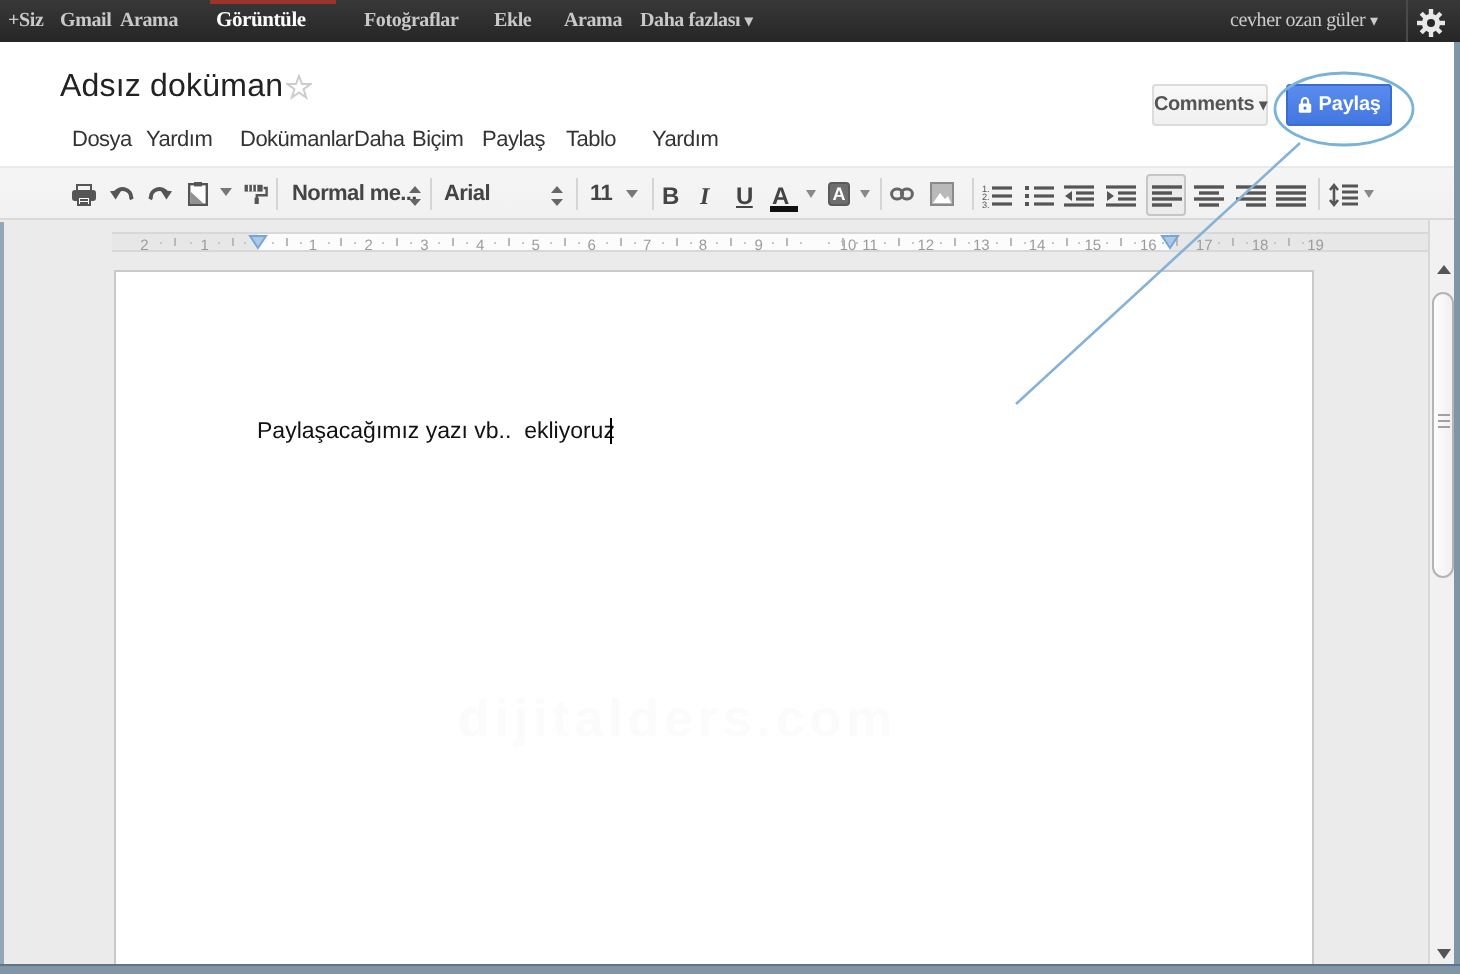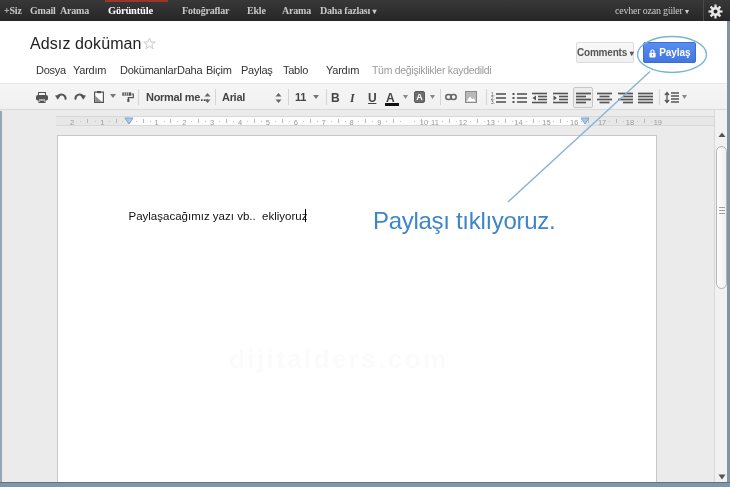--- a/index.html
+++ b/index.html
@@ -99,21 +99,20 @@
     <path d="M6.5 1 L8 5 L12.3 5 L8.8 7.6 L10.1 11.8 L6.5 9.2 L2.9 11.8 L4.2 7.6 L0.7 5 L5 5 Z" fill="none" stroke="#ccc" stroke-width="1"></path>
   </svg>
   <span class="menu" style="left:36px">Dosya</span>
   <span class="menu" style="left:73px">Yardım</span>
   <span class="menu" style="left:120px">Dokümanlar</span>
   <span class="menu" style="left:177px">Daha</span>
   <span class="menu" style="left:206px">Biçim</span>
   <span class="menu" style="left:241px">Paylaş</span>
   <span class="menu" style="left:283px">Tablo</span>
   <span class="menu" style="left:326px">Yardım</span>
-  <span id="saved">Tüm değişiklikler kaydedildi</span>
   <div id="btn-comments">Comments <span style="font-size:8px">▾</span></div>
   <div id="btn-paylas"><svg style="vertical-align:-1.5px; margin-right:1px" width="7" height="9" viewBox="0 0 9 11">
     <rect x="0.5" y="4.5" width="8" height="6" rx="1" fill="#fff"></rect>
     <path d="M2.5 5 V3 a2 2 0 0 1 4 0 V5" fill="none" stroke="#fff" stroke-width="1.4"></path>
     <circle cx="4.5" cy="7.5" r="1" fill="#4377e0"></circle>
       </svg> Paylaş</div>
 </div>
 
 <div id="toolbar">
 
@@ -372,21 +371,20 @@
     <svg class="abs" style="left:68px; top:0px" width="10" height="8" viewBox="0 0 10 8">
       <path d="M1 1 H9 L5 7 Z" fill="#a9c8ea" stroke="#7aa4d4" stroke-width="1"></path>
       </svg>
     <svg class="abs" style="left:524px; top:0px" width="10" height="8" viewBox="0 0 10 8">
       <path d="M1 1 H9 L5 7 Z" fill="#a9c8ea" stroke="#7aa4d4" stroke-width="1"></path>
       </svg>
   </div>
   <div id="page">
     <div id="doctext">Paylaşacağımız yazı vb..  ekliyoruz</div>
     <div id="cursor"></div>
-    <div id="bluetext">Paylaşı tıklıyoruz.</div>
     <div id="wmark">dijitalders.com</div>
   </div>
 </div>
 
 <div id="sbar">
   <svg class="abs" style="left:3px; top:22px" width="8" height="6" viewBox="0 0 8 6">
     <path d="M4 0.5 L7.5 5 H0.5 Z" fill="#555"></path>
     </svg>
   <div id="sthumb">
     <div class="grip" style="top:60px"></div>

